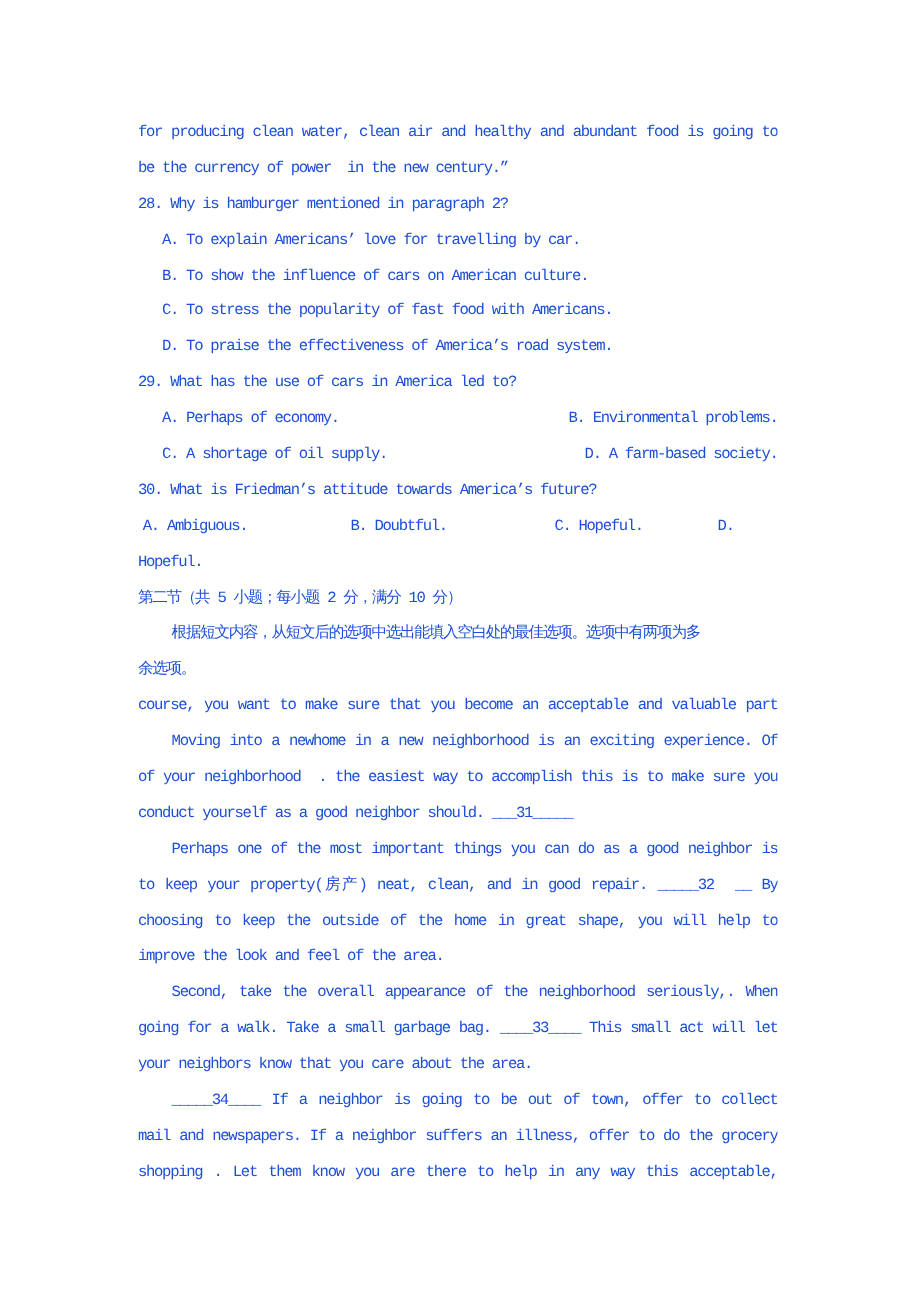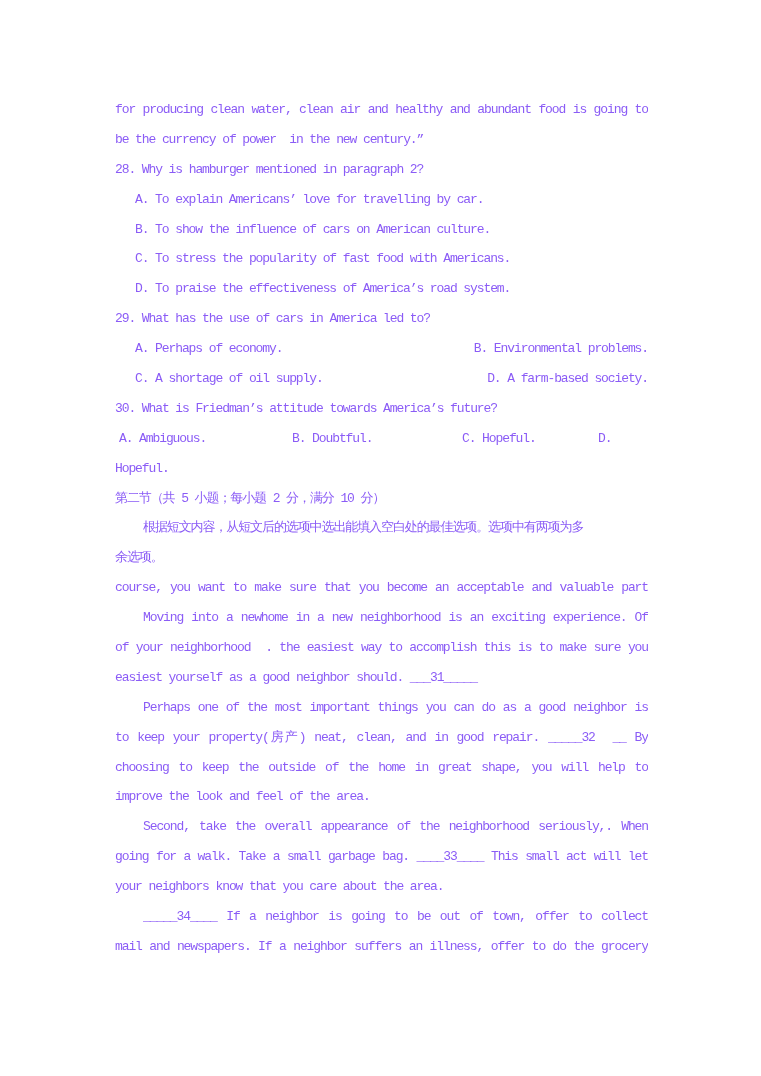--- a/index.html
+++ b/index.html
@@ -11,21 +11,21 @@
     overflow: hidden;
     font-family: "Liberation Mono", "DejaVu Sans Mono", monospace;
   }
   .content {
     position: absolute;
     left: 115px;
     top: 95px;
     width: 533px;
     font-size: 13px;
     letter-spacing: -1.1px;
-    color: #8b5cf6;
+    color: #1d4ed8;
   }
   .line {
     position: relative;
     height: 29.9px;
     line-height: 29.9px;
     white-space: nowrap;
   }
   .line.justify {
     white-space: normal;
     text-align: justify;
@@ -64,24 +64,25 @@
         <span class="abs" style="left: 347px;">C. Hopeful.</span>
         <span class="abs" style="left: 483px;">D.</span>
       </div>
       <div class="line" style="padding-left: 0px;">Hopeful.</div>
       <div class="line" style="padding-left: 0px;">第二节（共 5 小题；每小题 2 分，满分 10 分）</div>
       <div class="line" style="padding-left: 28px;">根据短文内容，从短文后的选项中选出能填入空白处的最佳选项。选项中有两项为多</div>
       <div class="line" style="padding-left: 0px;">余选项。</div>
       <div class="line justify" style="padding-left: 0px;">course, you want to make sure that you become an acceptable and valuable part</div>
       <div class="line justify" style="padding-left: 28px;">Moving into a newhome in a new neighborhood is an exciting experience. Of</div>
       <div class="line justify" style="padding-left: 0px;">of your neighborhood&nbsp; . the easiest way to accomplish this is to make sure you</div>
-      <div class="line" style="padding-left: 0px;">easiest yourself as a good neighbor should. ___31_____</div>
+      <div class="line" style="padding-left: 0px;">conduct yourself as a good neighbor should. ___31_____</div>
       <div class="line justify" style="padding-left: 28px;">Perhaps one of the most important things you can do as a good neighbor is</div>
       <div class="line justify" style="padding-left: 0px;">to keep your property(房产) neat, clean, and in good repair. _____32&nbsp; __ By</div>
       <div class="line justify" style="padding-left: 0px;">choosing to keep the outside of the home in great shape, you will help to</div>
       <div class="line" style="padding-left: 0px;">improve the look and feel of the area.</div>
       <div class="line justify" style="padding-left: 28px;">Second, take the overall appearance of the neighborhood seriously,. When</div>
       <div class="line justify" style="padding-left: 0px;">going for a walk. Take a small garbage bag. ____33____ This small act will let</div>
       <div class="line" style="padding-left: 0px;">your neighbors know that you care about the area.</div>
       <div class="line justify" style="padding-left: 28px;">_____34____ If a neighbor is going to be out of town, offer to collect</div>
       <div class="line justify" style="padding-left: 0px;">mail and newspapers. If a neighbor suffers an illness, offer to do the grocery</div>
+      <div class="line justify" style="padding-left: 0px;">shopping . Let them know you are there to help in any way this acceptable,</div>
     </div>
 </div>
 
 </body></html>

